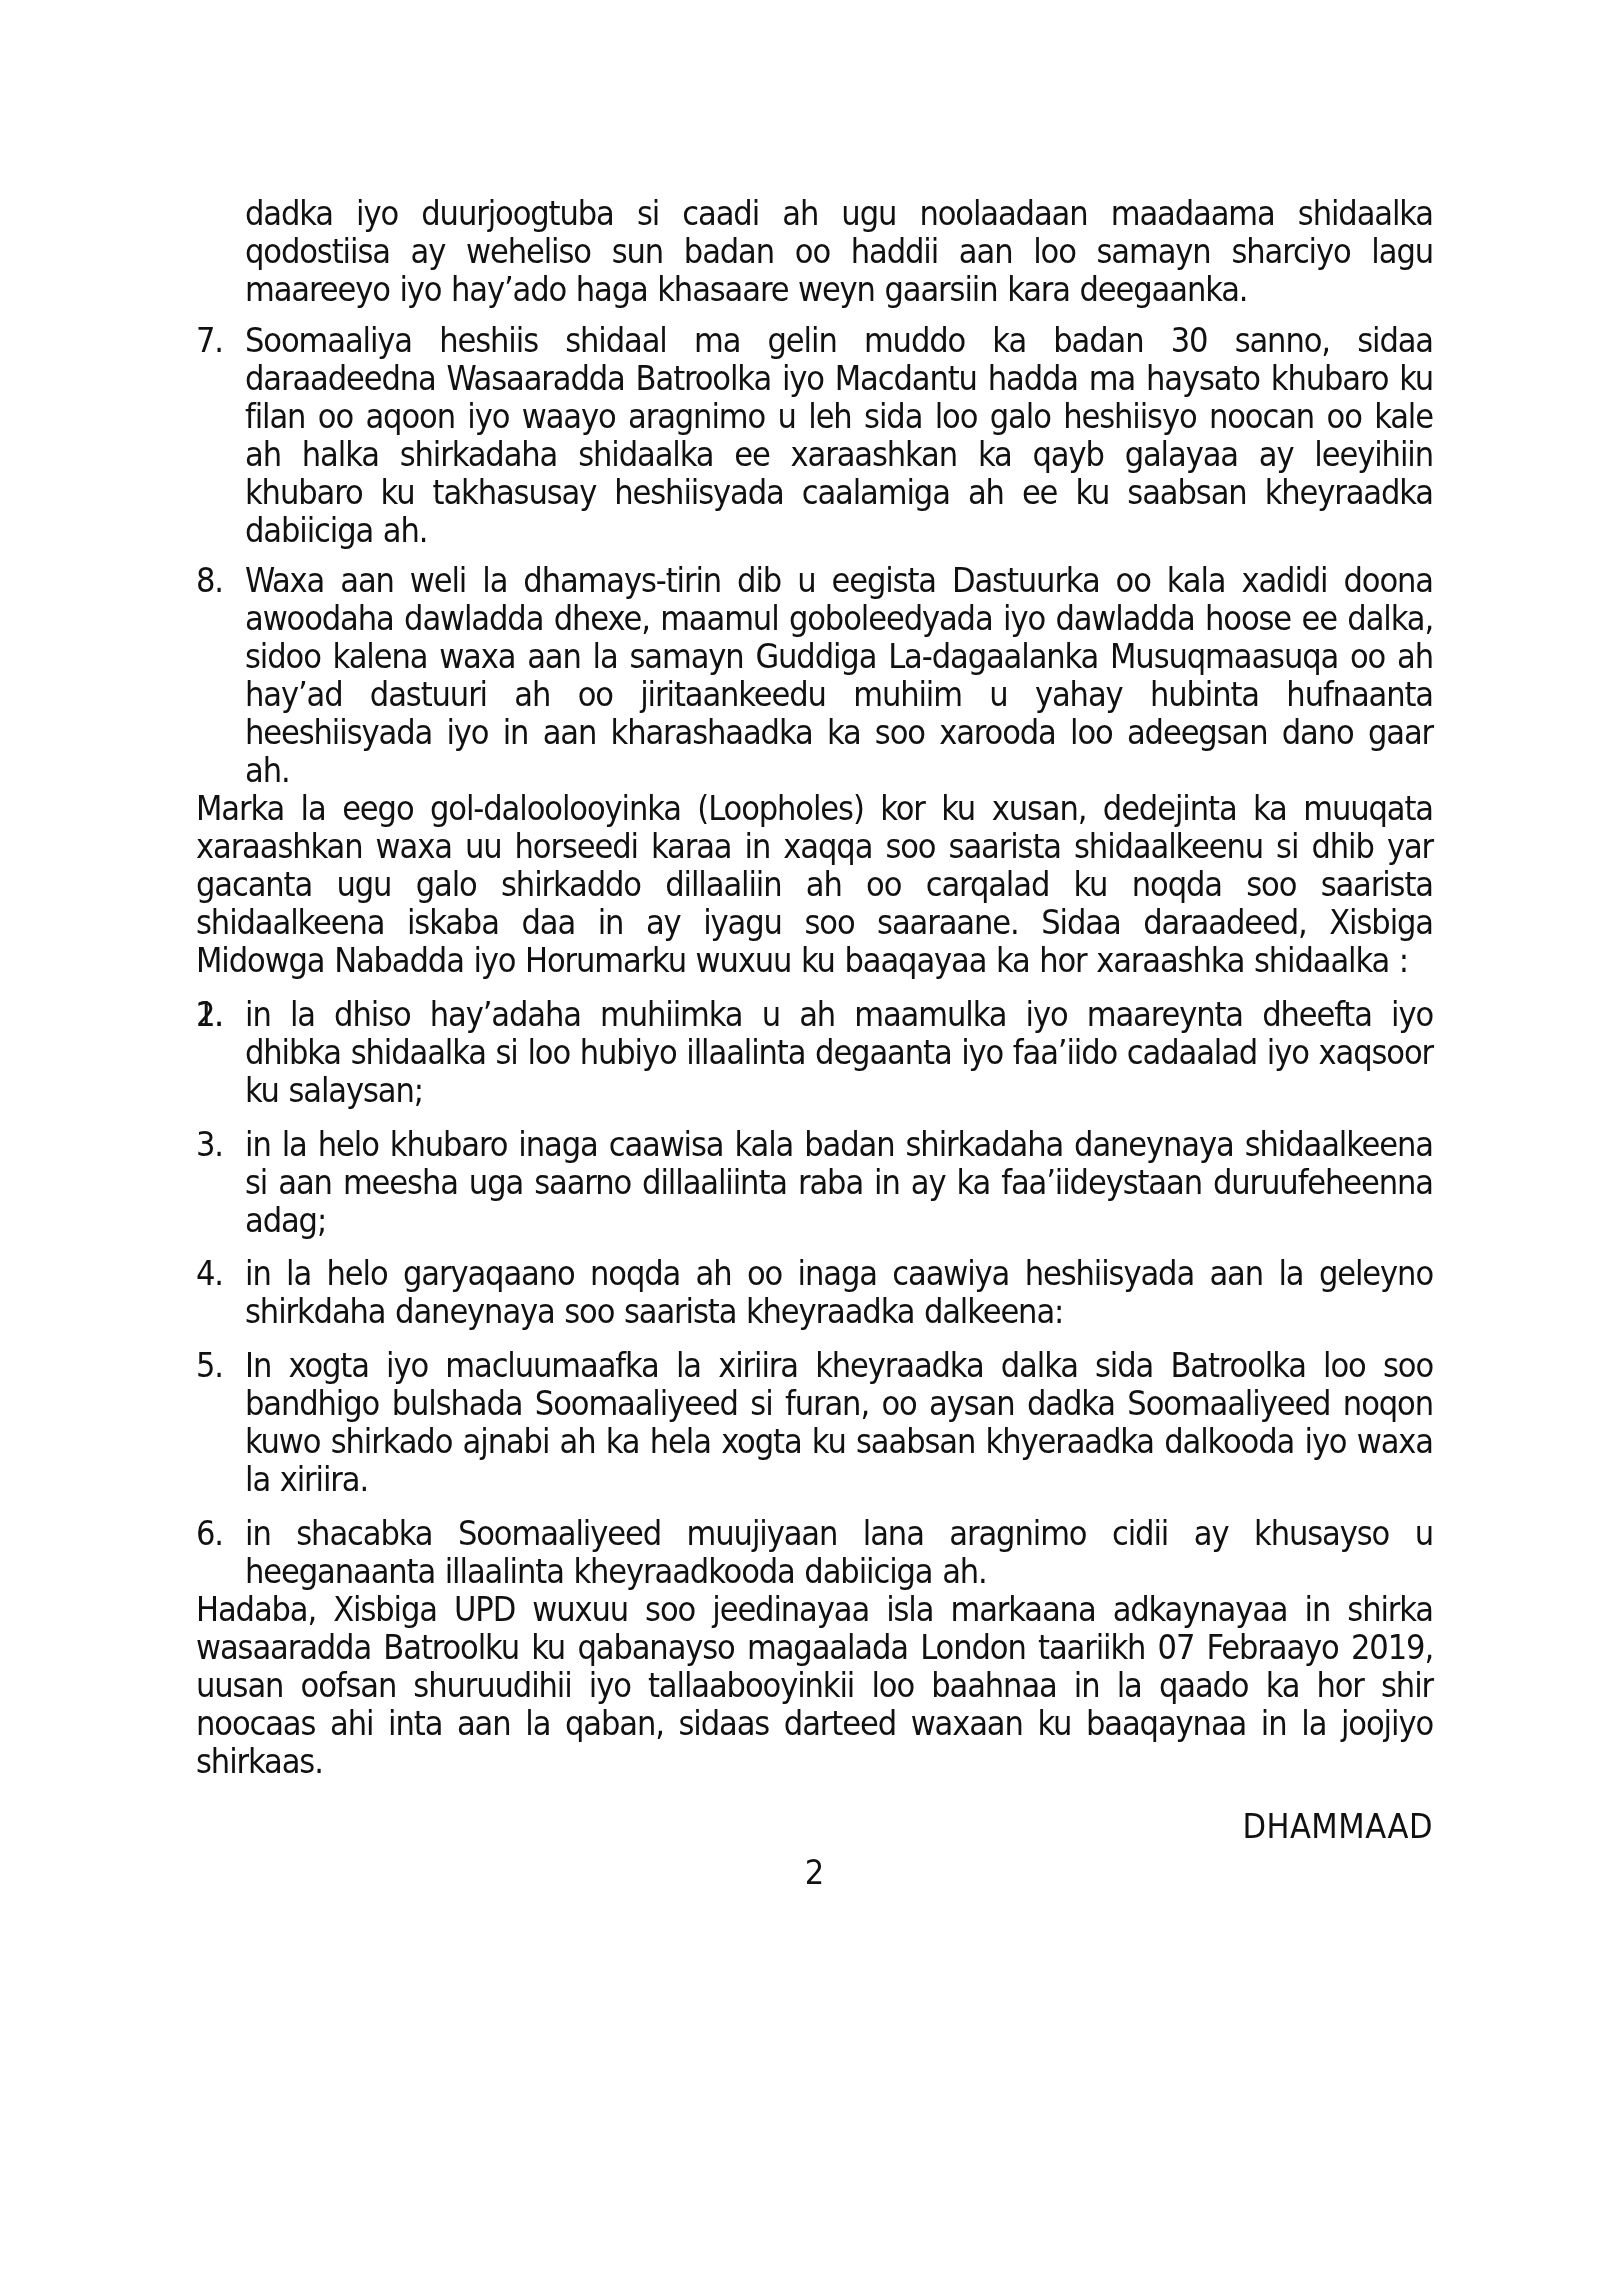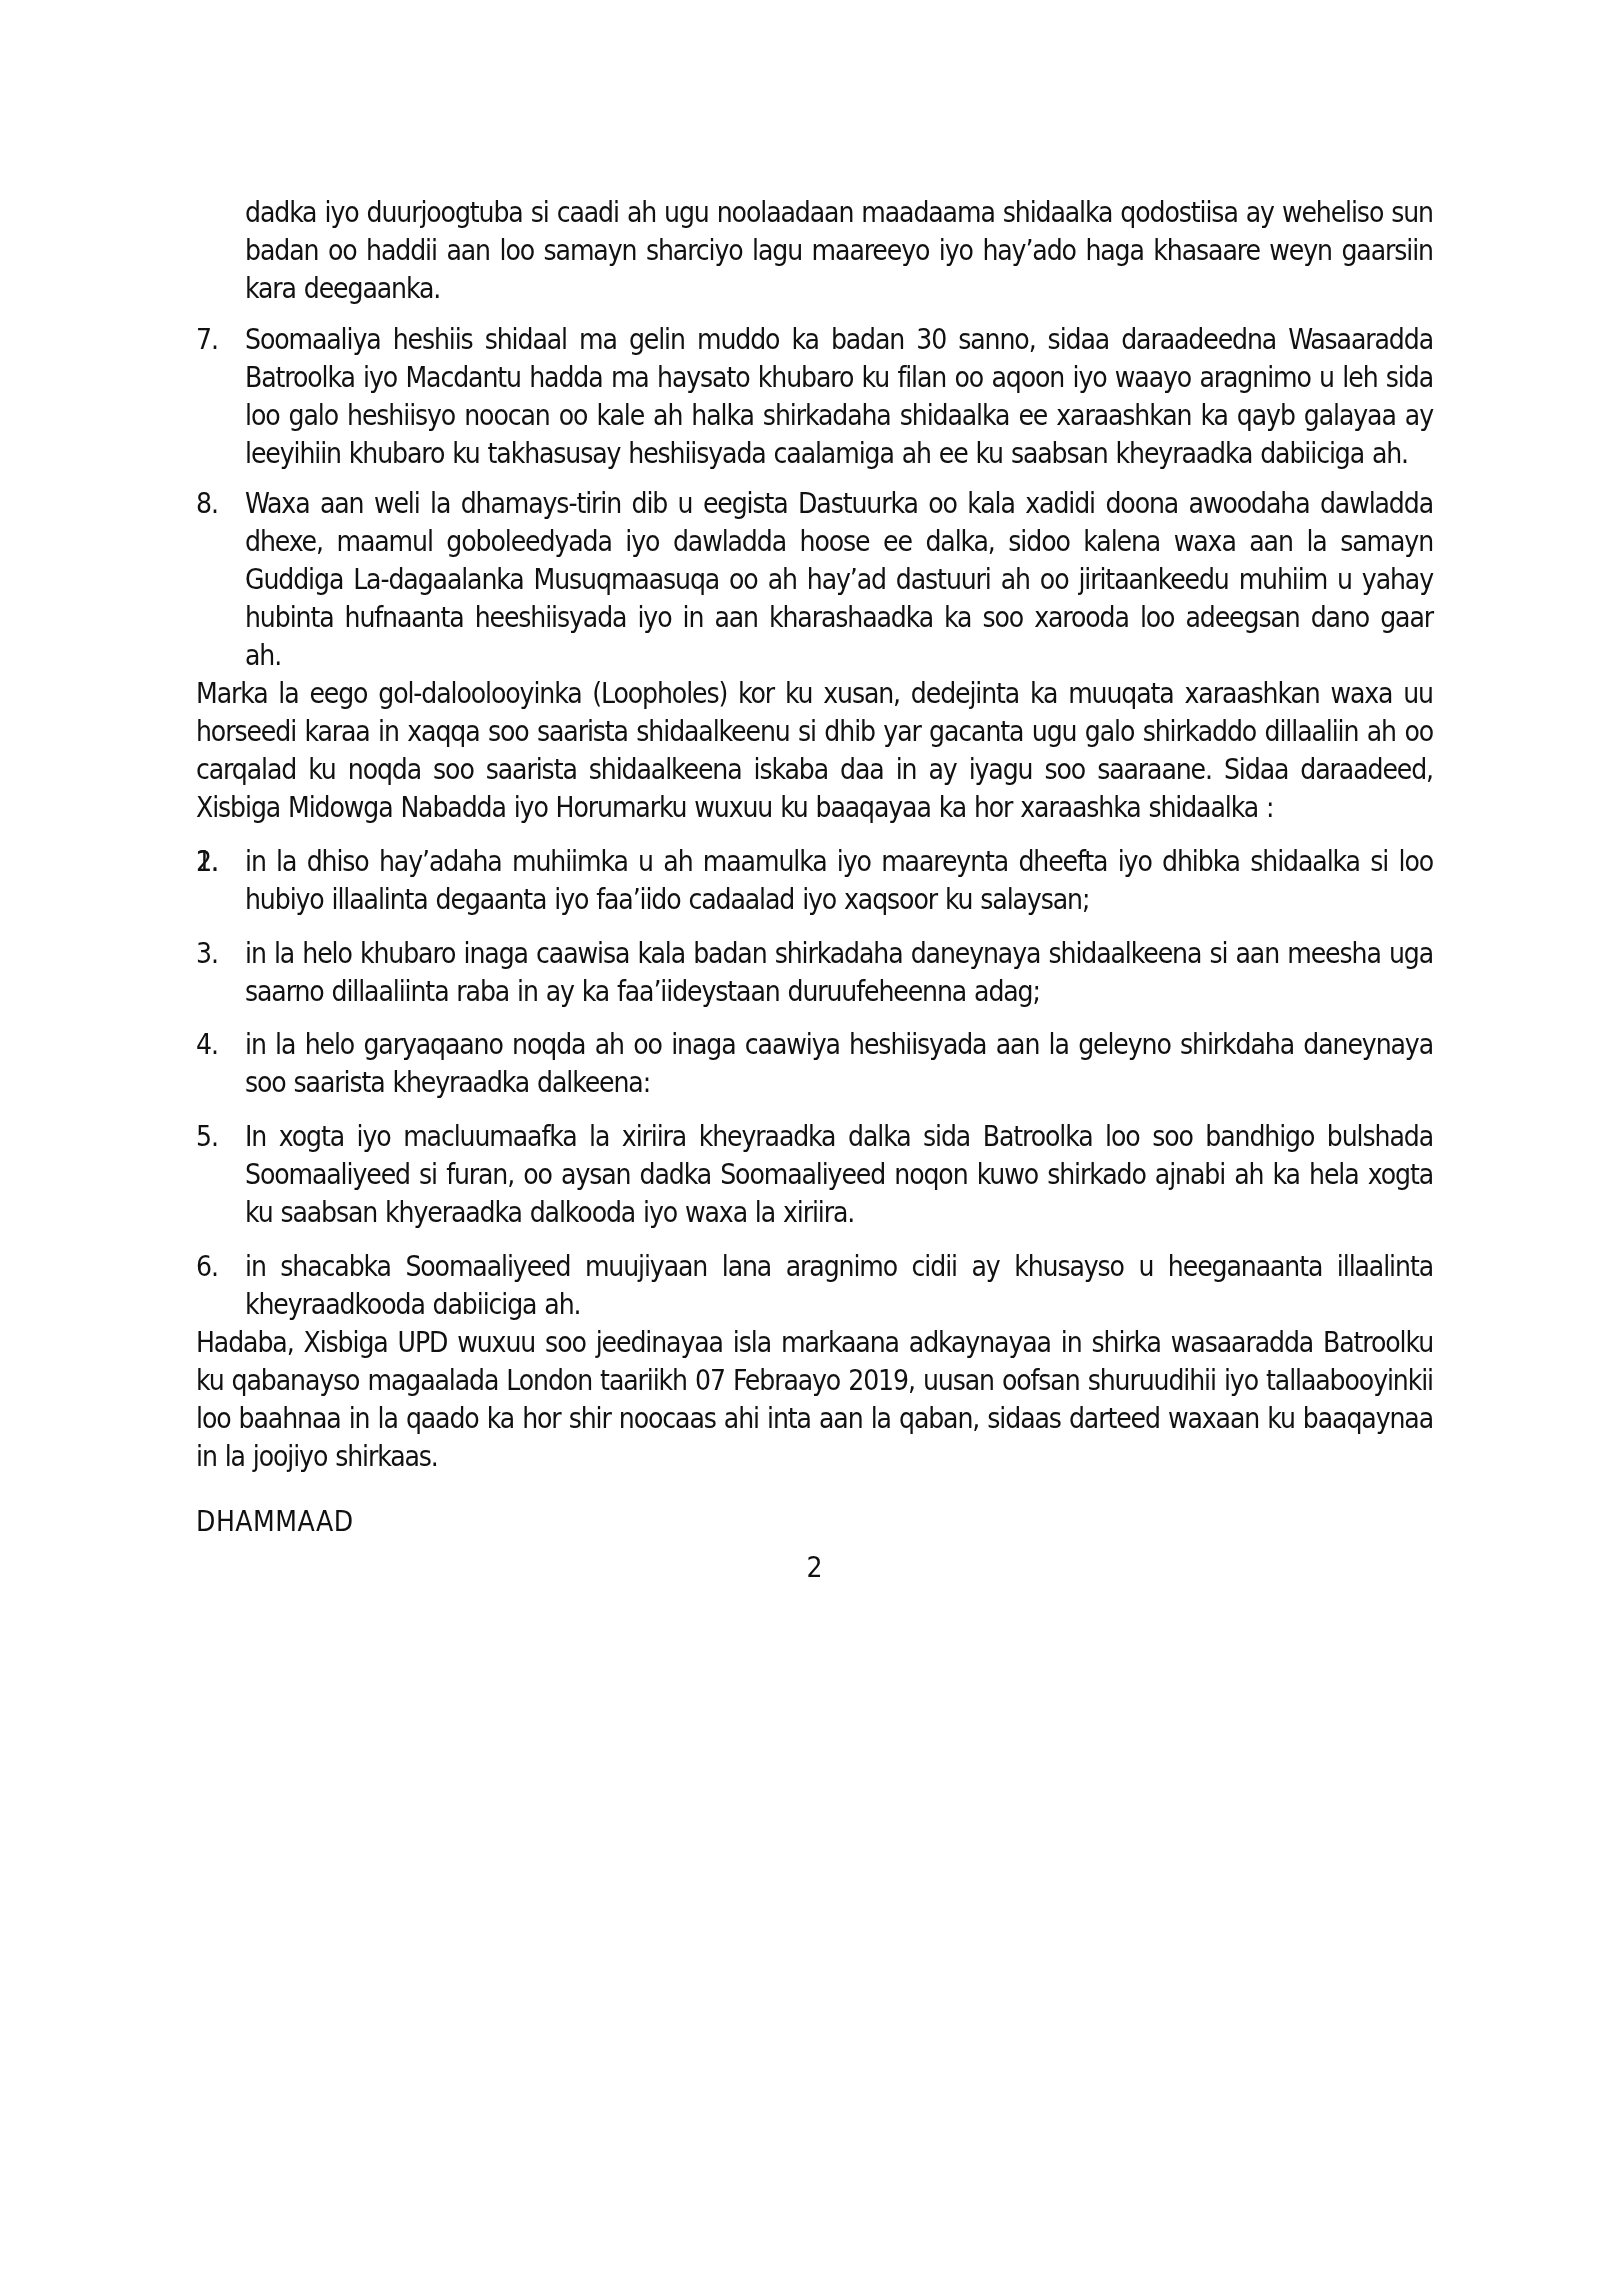--- a/index.html
+++ b/index.html
@@ -1,31 +1,31 @@
 <!DOCTYPE html>
 <html><head>
 <meta charset="utf-8">
 <style>
   html, body { margin: 0; padding: 0; background: #ffffff; }
   body { width: 1620px; height: 2293px; position: relative; overflow: hidden; }
   .page {
     position: absolute; left: 196px; top: 194px; width: 1237px;
     font-family: "DejaVu Sans", sans-serif;
-    font-size: 28px; line-height: 38px; color: #111111;
+    font-size: 34px; line-height: 38px; color: #111111;
     font-stretch: condensed;
   }
   .page p { margin: 0; text-align: justify; }
   .cont { padding-left: 49px; }
   ol.items { list-style: none; margin: 0; padding: 0; }
   ol.items li { position: relative; padding-left: 49px; text-align: justify; }
   ol.items li .num { position: absolute; left: 0; top: 0; }
   .gap-sm { margin-top: 12.7px; }
   .gap-md { margin-top: 15.7px; }
   .gap-lg { margin-top: 63px; }
-  .end { margin-top: 27.4px; text-align: left; letter-spacing: 0.5px; }
+  .end { margin-top: 27.4px; text-align: right; letter-spacing: 0.5px; }
   .pagenum { margin-top: 7.8px; text-align: center; }
   .t { letter-spacing: -1.1px; word-spacing: 1px; }
 </style>
 </head>
 <body>
 
 <div class="page">
 
   <p class="cont t">dadka iyo duurjoogtuba si caadi ah ugu noolaadaan maadaama shidaalka qodostiisa ay weheliso sun badan oo haddii aan loo samayn sharciyo lagu maareeyo iyo hay’ado haga khasaare weyn gaarsiin kara deegaanka.</p>
 

